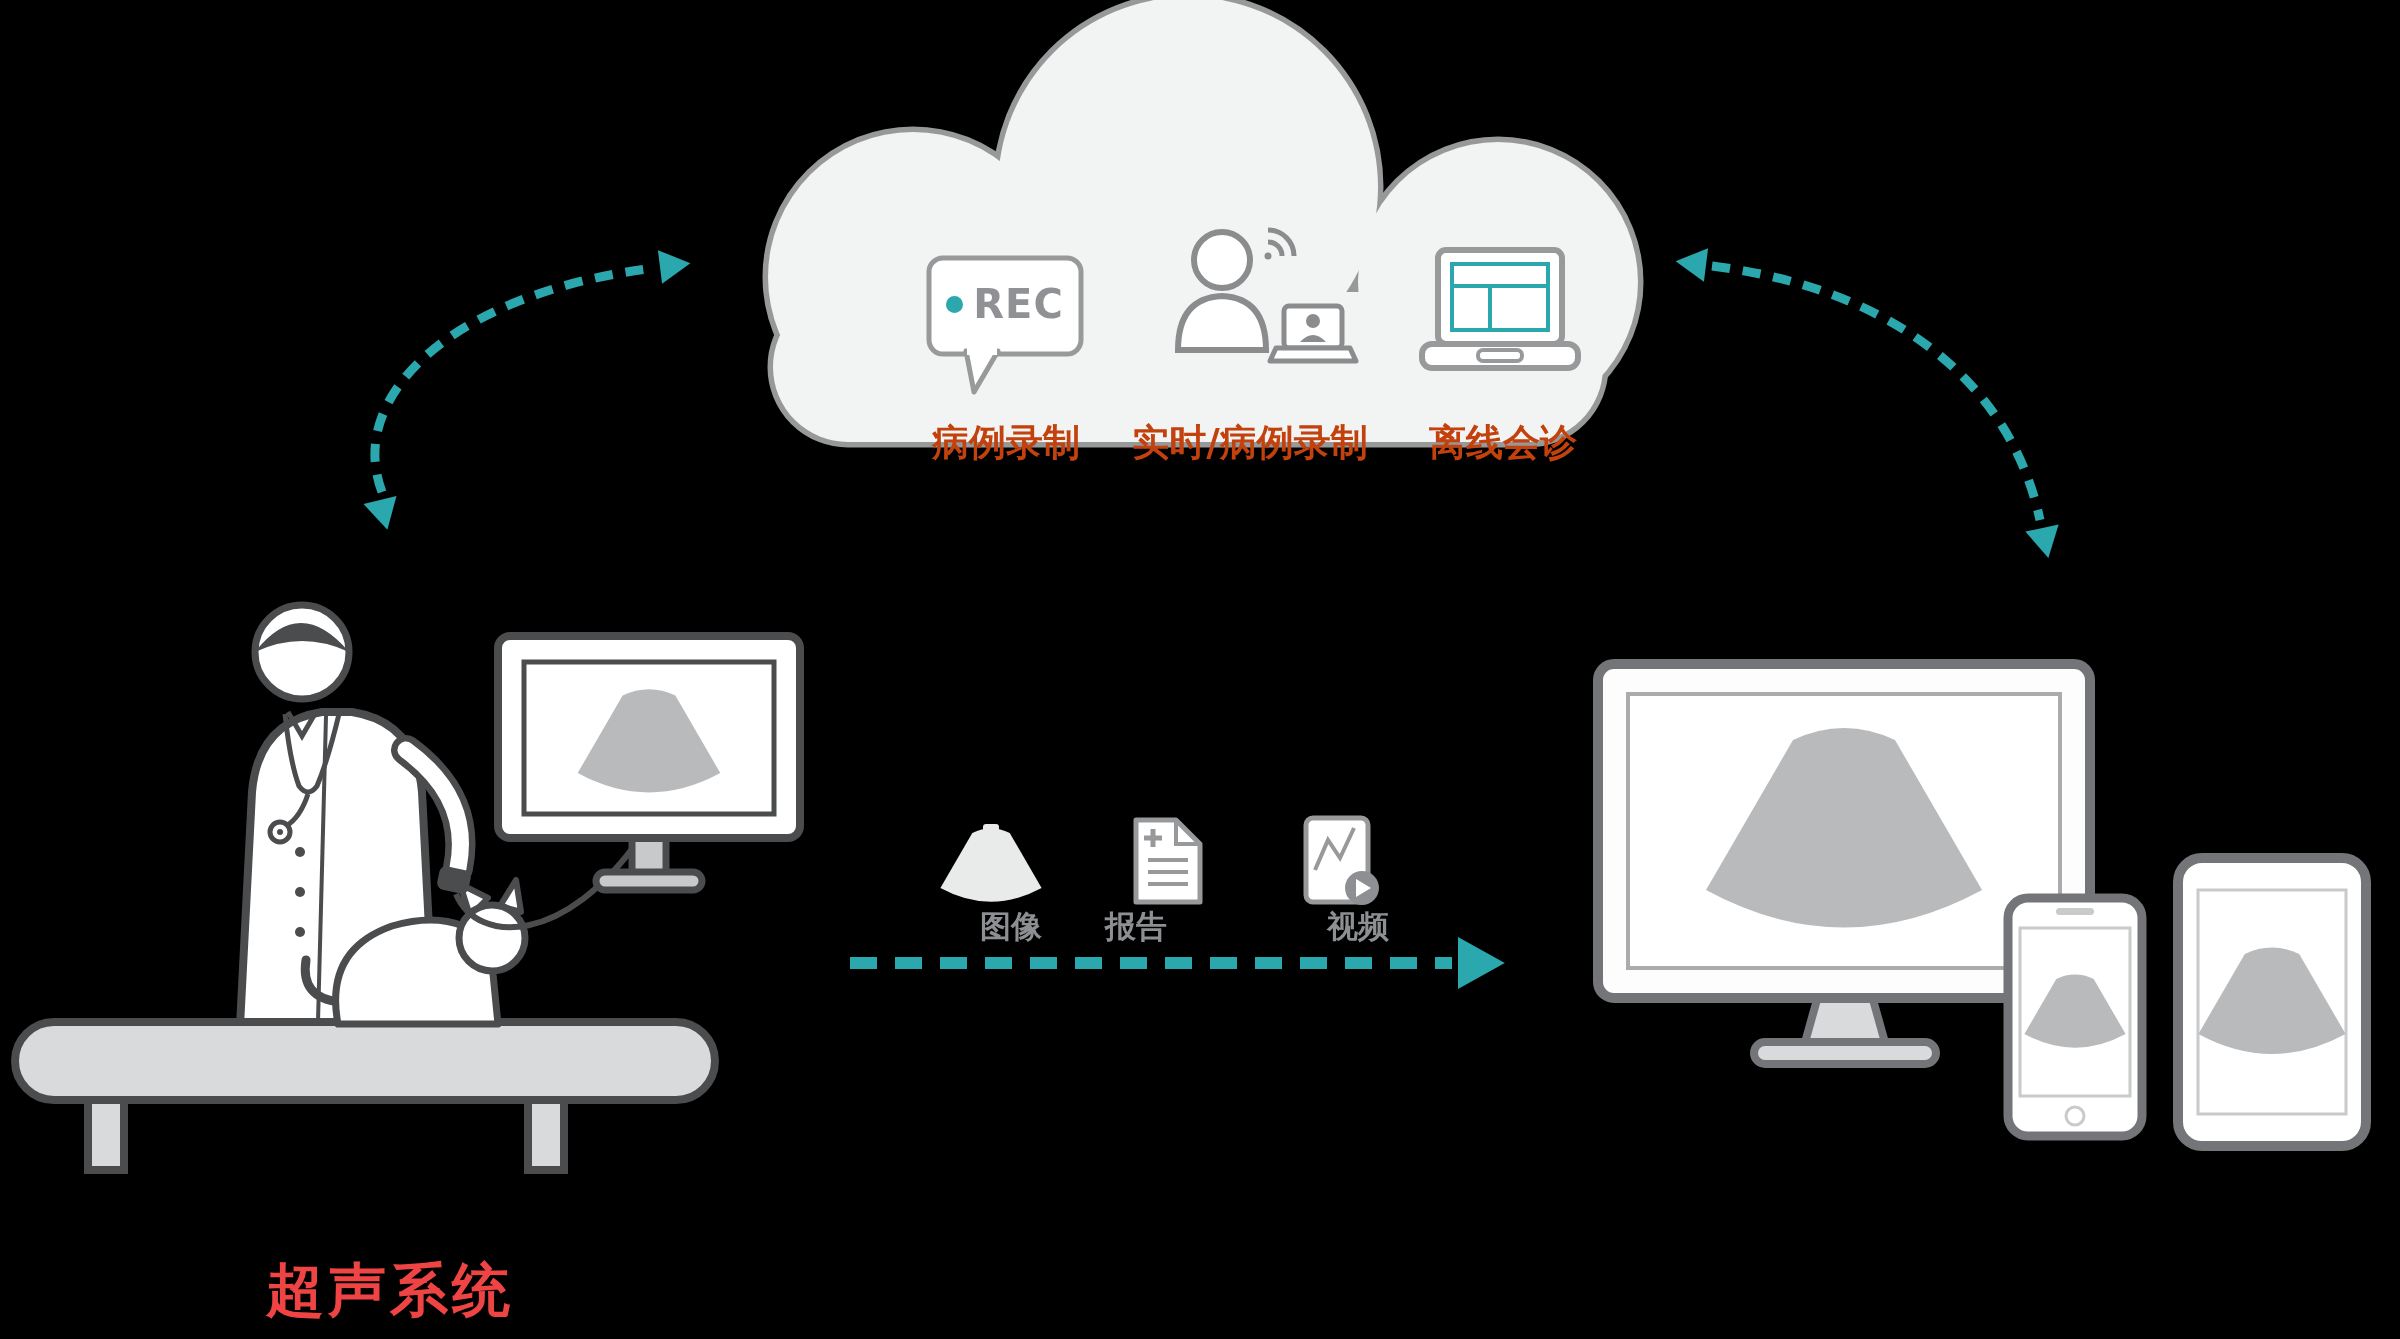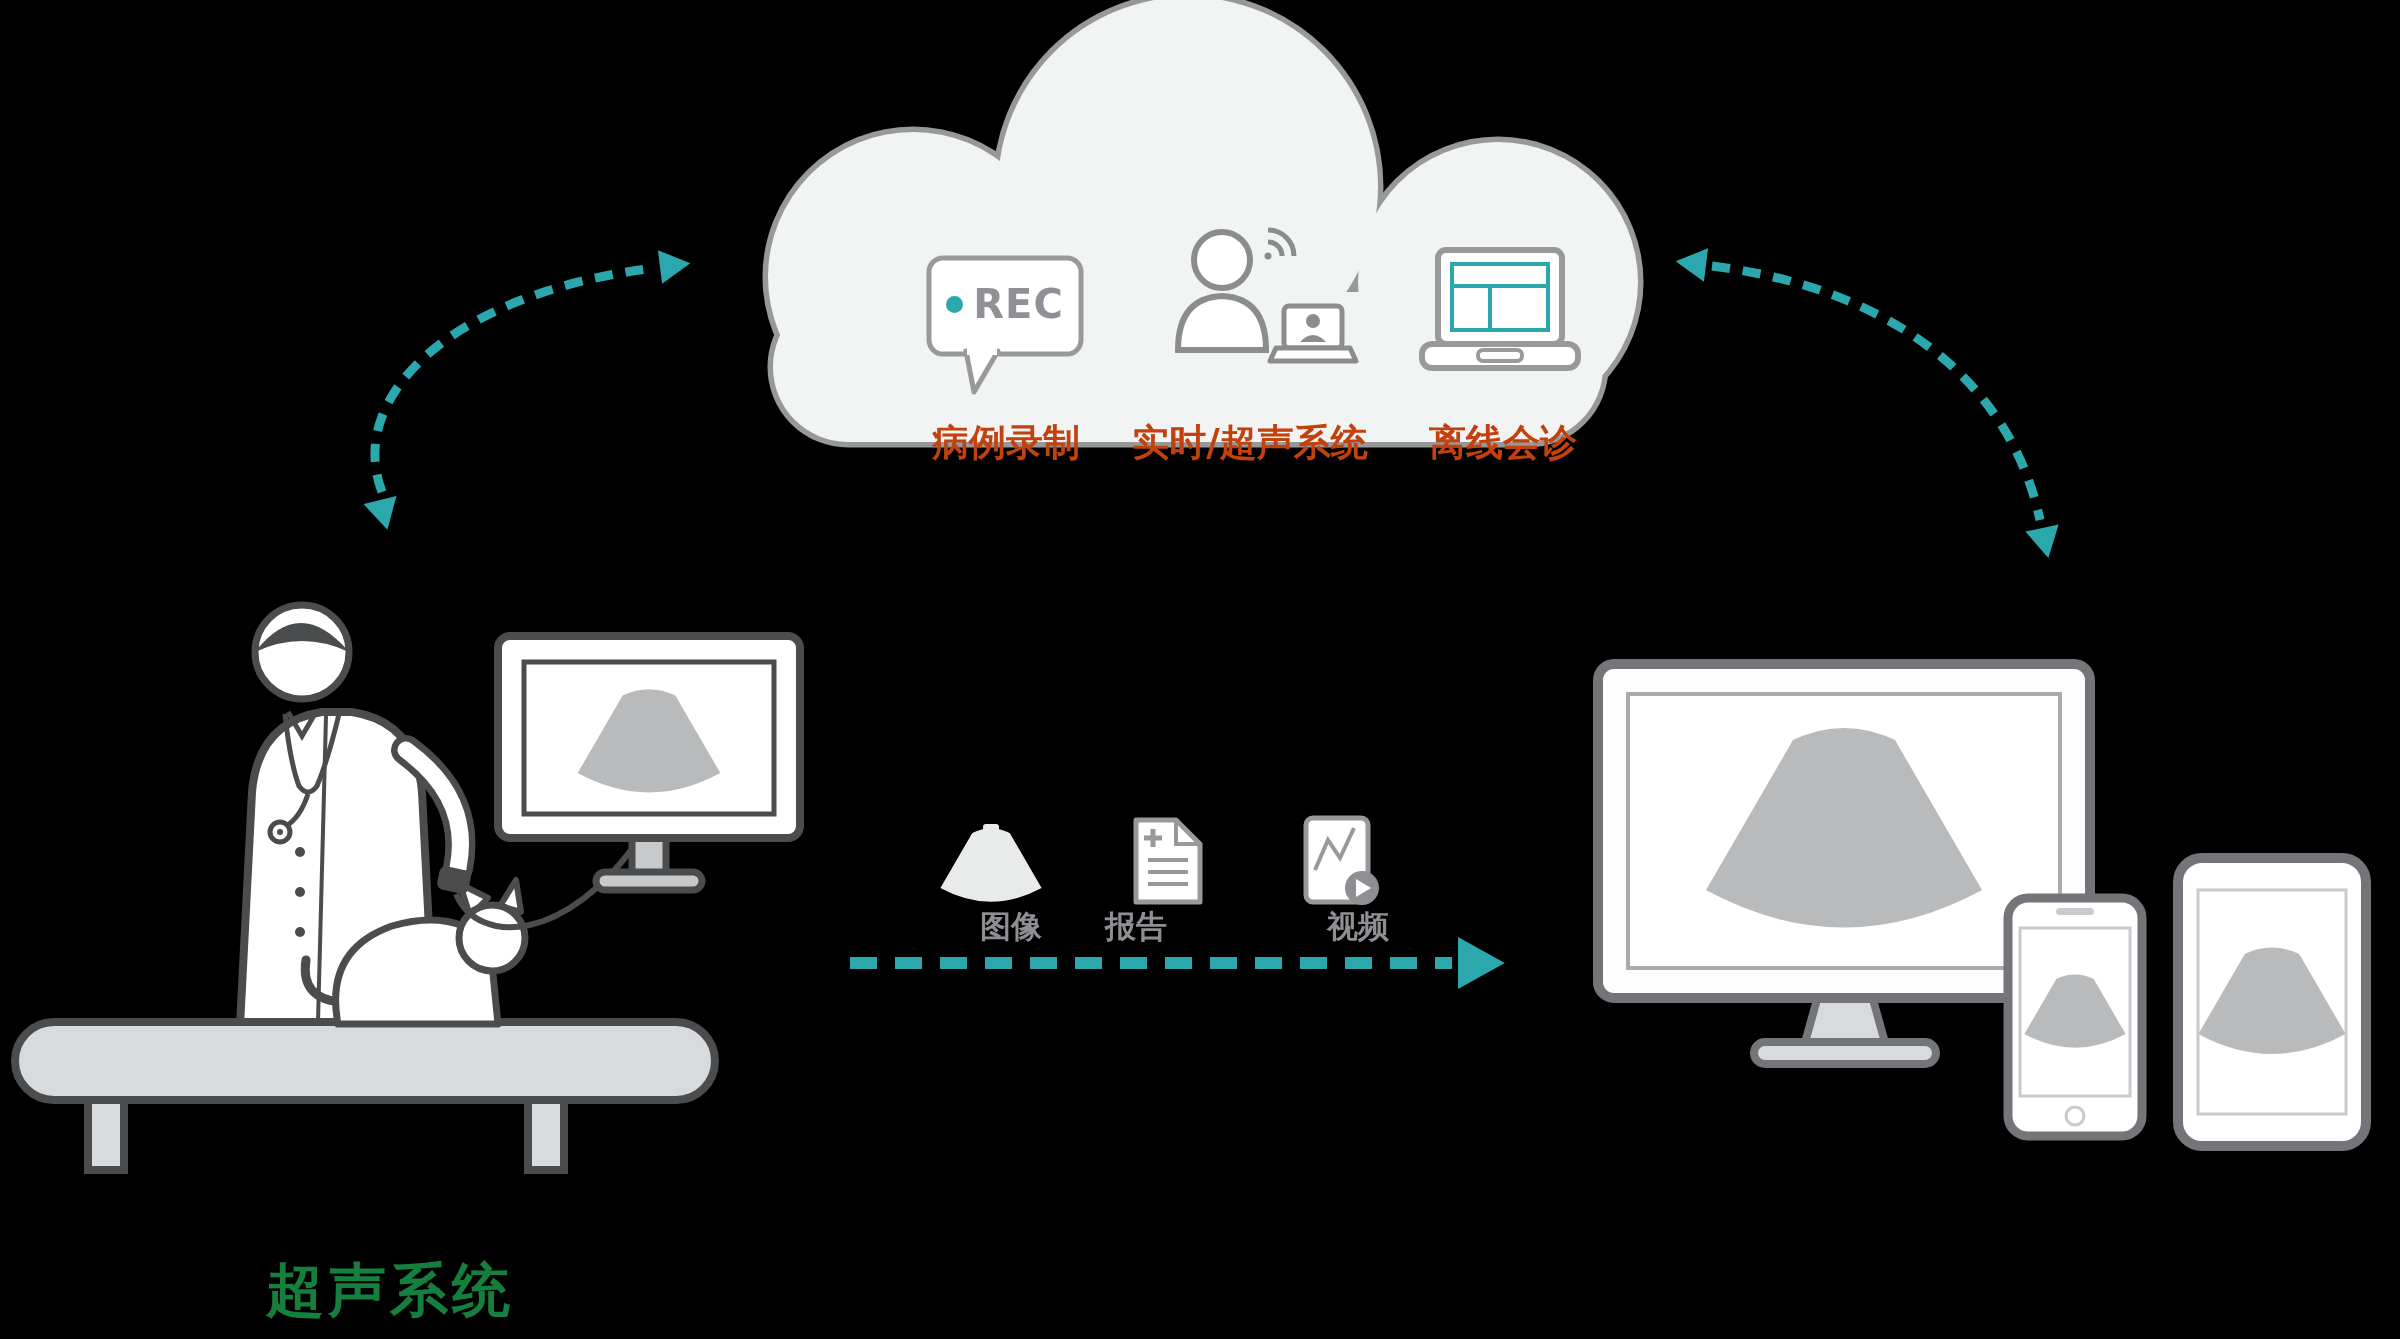--- a/index.html
+++ b/index.html
@@ -20,21 +20,21 @@
     display:flex;align-items:center;justify-content:center;gap:10px;
   }
   .rec-dot{width:17px;height:17px;border-radius:50%;background:#2ba7ae;flex:0 0 auto;}
   .rec-text{font-size:40px;font-weight:bold;color:#8f9194;letter-spacing:1px;}
   .transfer-label{
     position:absolute;top:906px;transform:translateX(-50%);
     font-size:31px;font-weight:bold;color:#8d8f92;white-space:nowrap;margin-left:20px;
   }
   .bottom-label{
     position:absolute;top:1252px;transform:translateX(-50%);
-    font-size:58px;font-weight:bold;color:#15803d;letter-spacing:4px;white-space:nowrap;
+    font-size:58px;font-weight:bold;color:#ef4444;letter-spacing:4px;white-space:nowrap;
   }
 </style>
 </head>
 <body>
 
 <div class="stage">
 
   <svg width="2400" height="1339" viewBox="0 0 2400 1339" xmlns="http://www.w3.org/2000/svg">
     <defs>
       <path id="fan" d="M -17,-30 Q 0,-38 17,-30 L 46,20 Q 0,45 -46,20 Z"></path>
@@ -195,21 +195,21 @@
       </g>
     </g>
   </svg>
 
   <div class="rec-bubble-text">
     <span class="rec-dot"></span>
     <span class="rec-text">REC</span>
   </div>
 
   <div class="cloud-label" style="left:1006px">病例录制</div>
-  <div class="cloud-label" style="left:1250px">实时/超声系统</div>
+  <div class="cloud-label" style="left:1250px">实时/病例录制</div>
   <div class="cloud-label" style="left:1503px">离线会诊</div>
 
   <div class="transfer-label" style="left:991px">图像</div>
   <div class="transfer-label" style="left:1116px">报告</div>
   <div class="transfer-label" style="left:1338px">视频</div>
 
   <div class="bottom-label" style="left:390px">超声系统</div>
 </div>
 
 </body></html>

